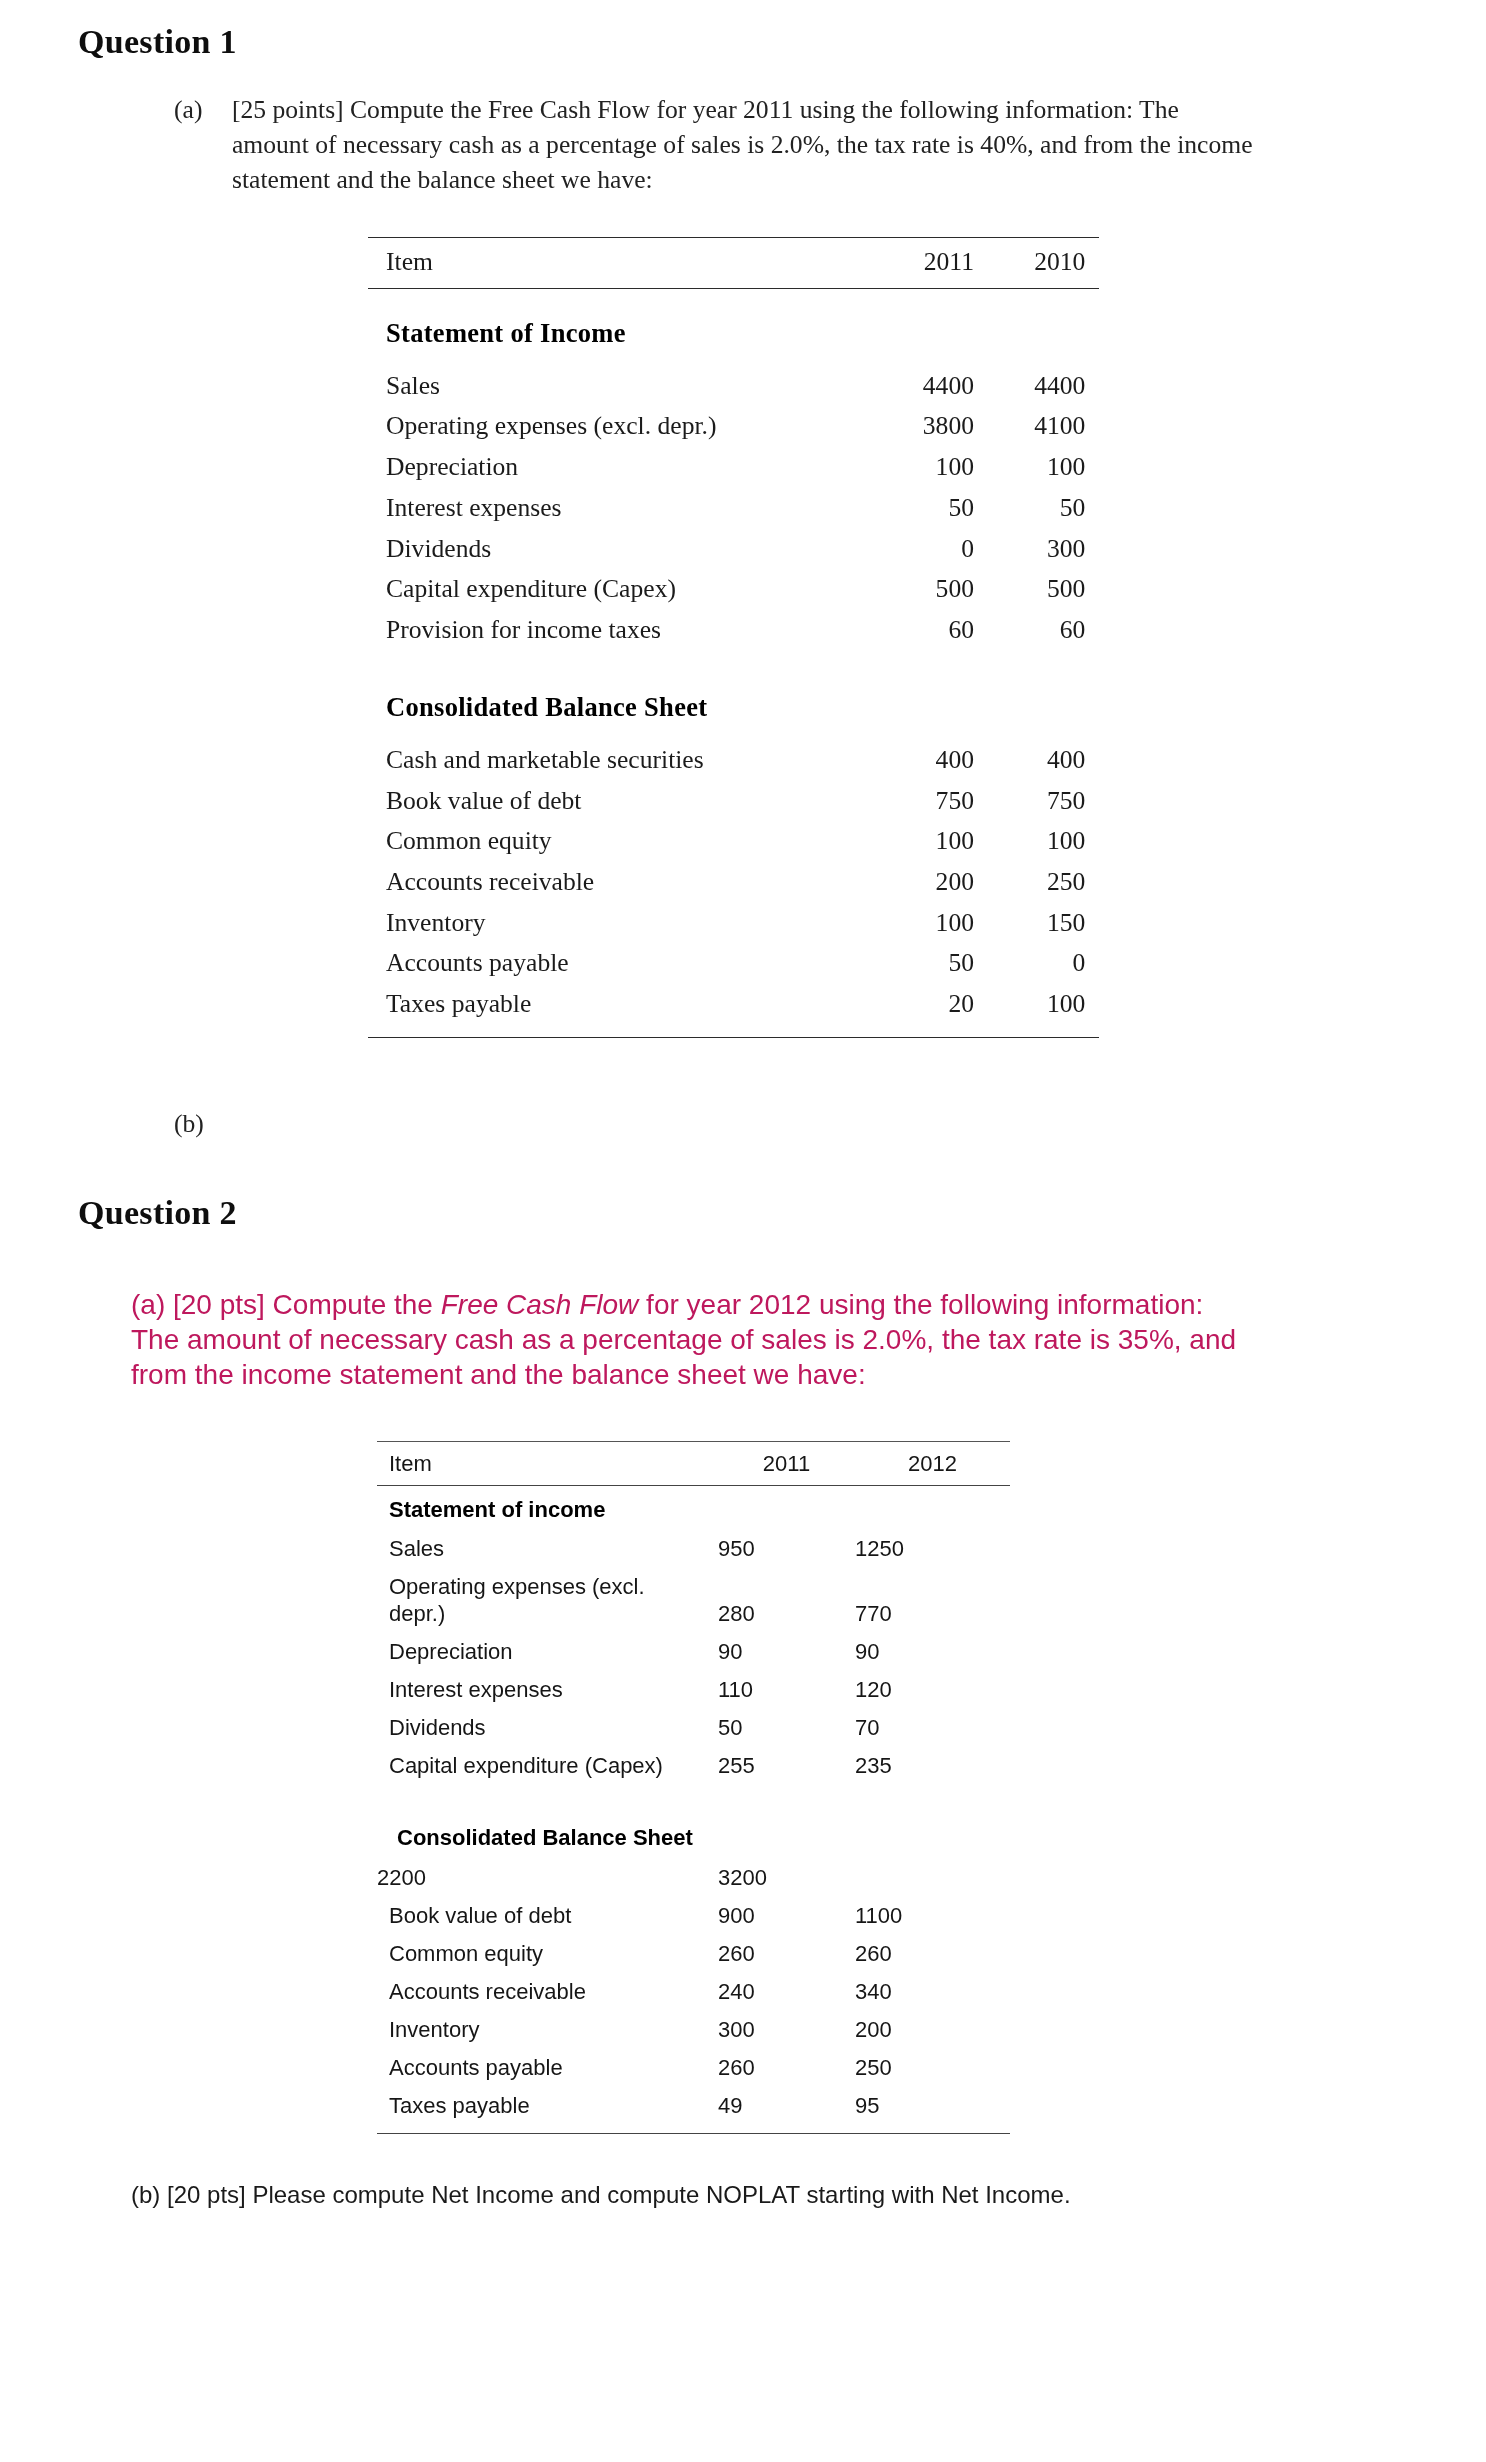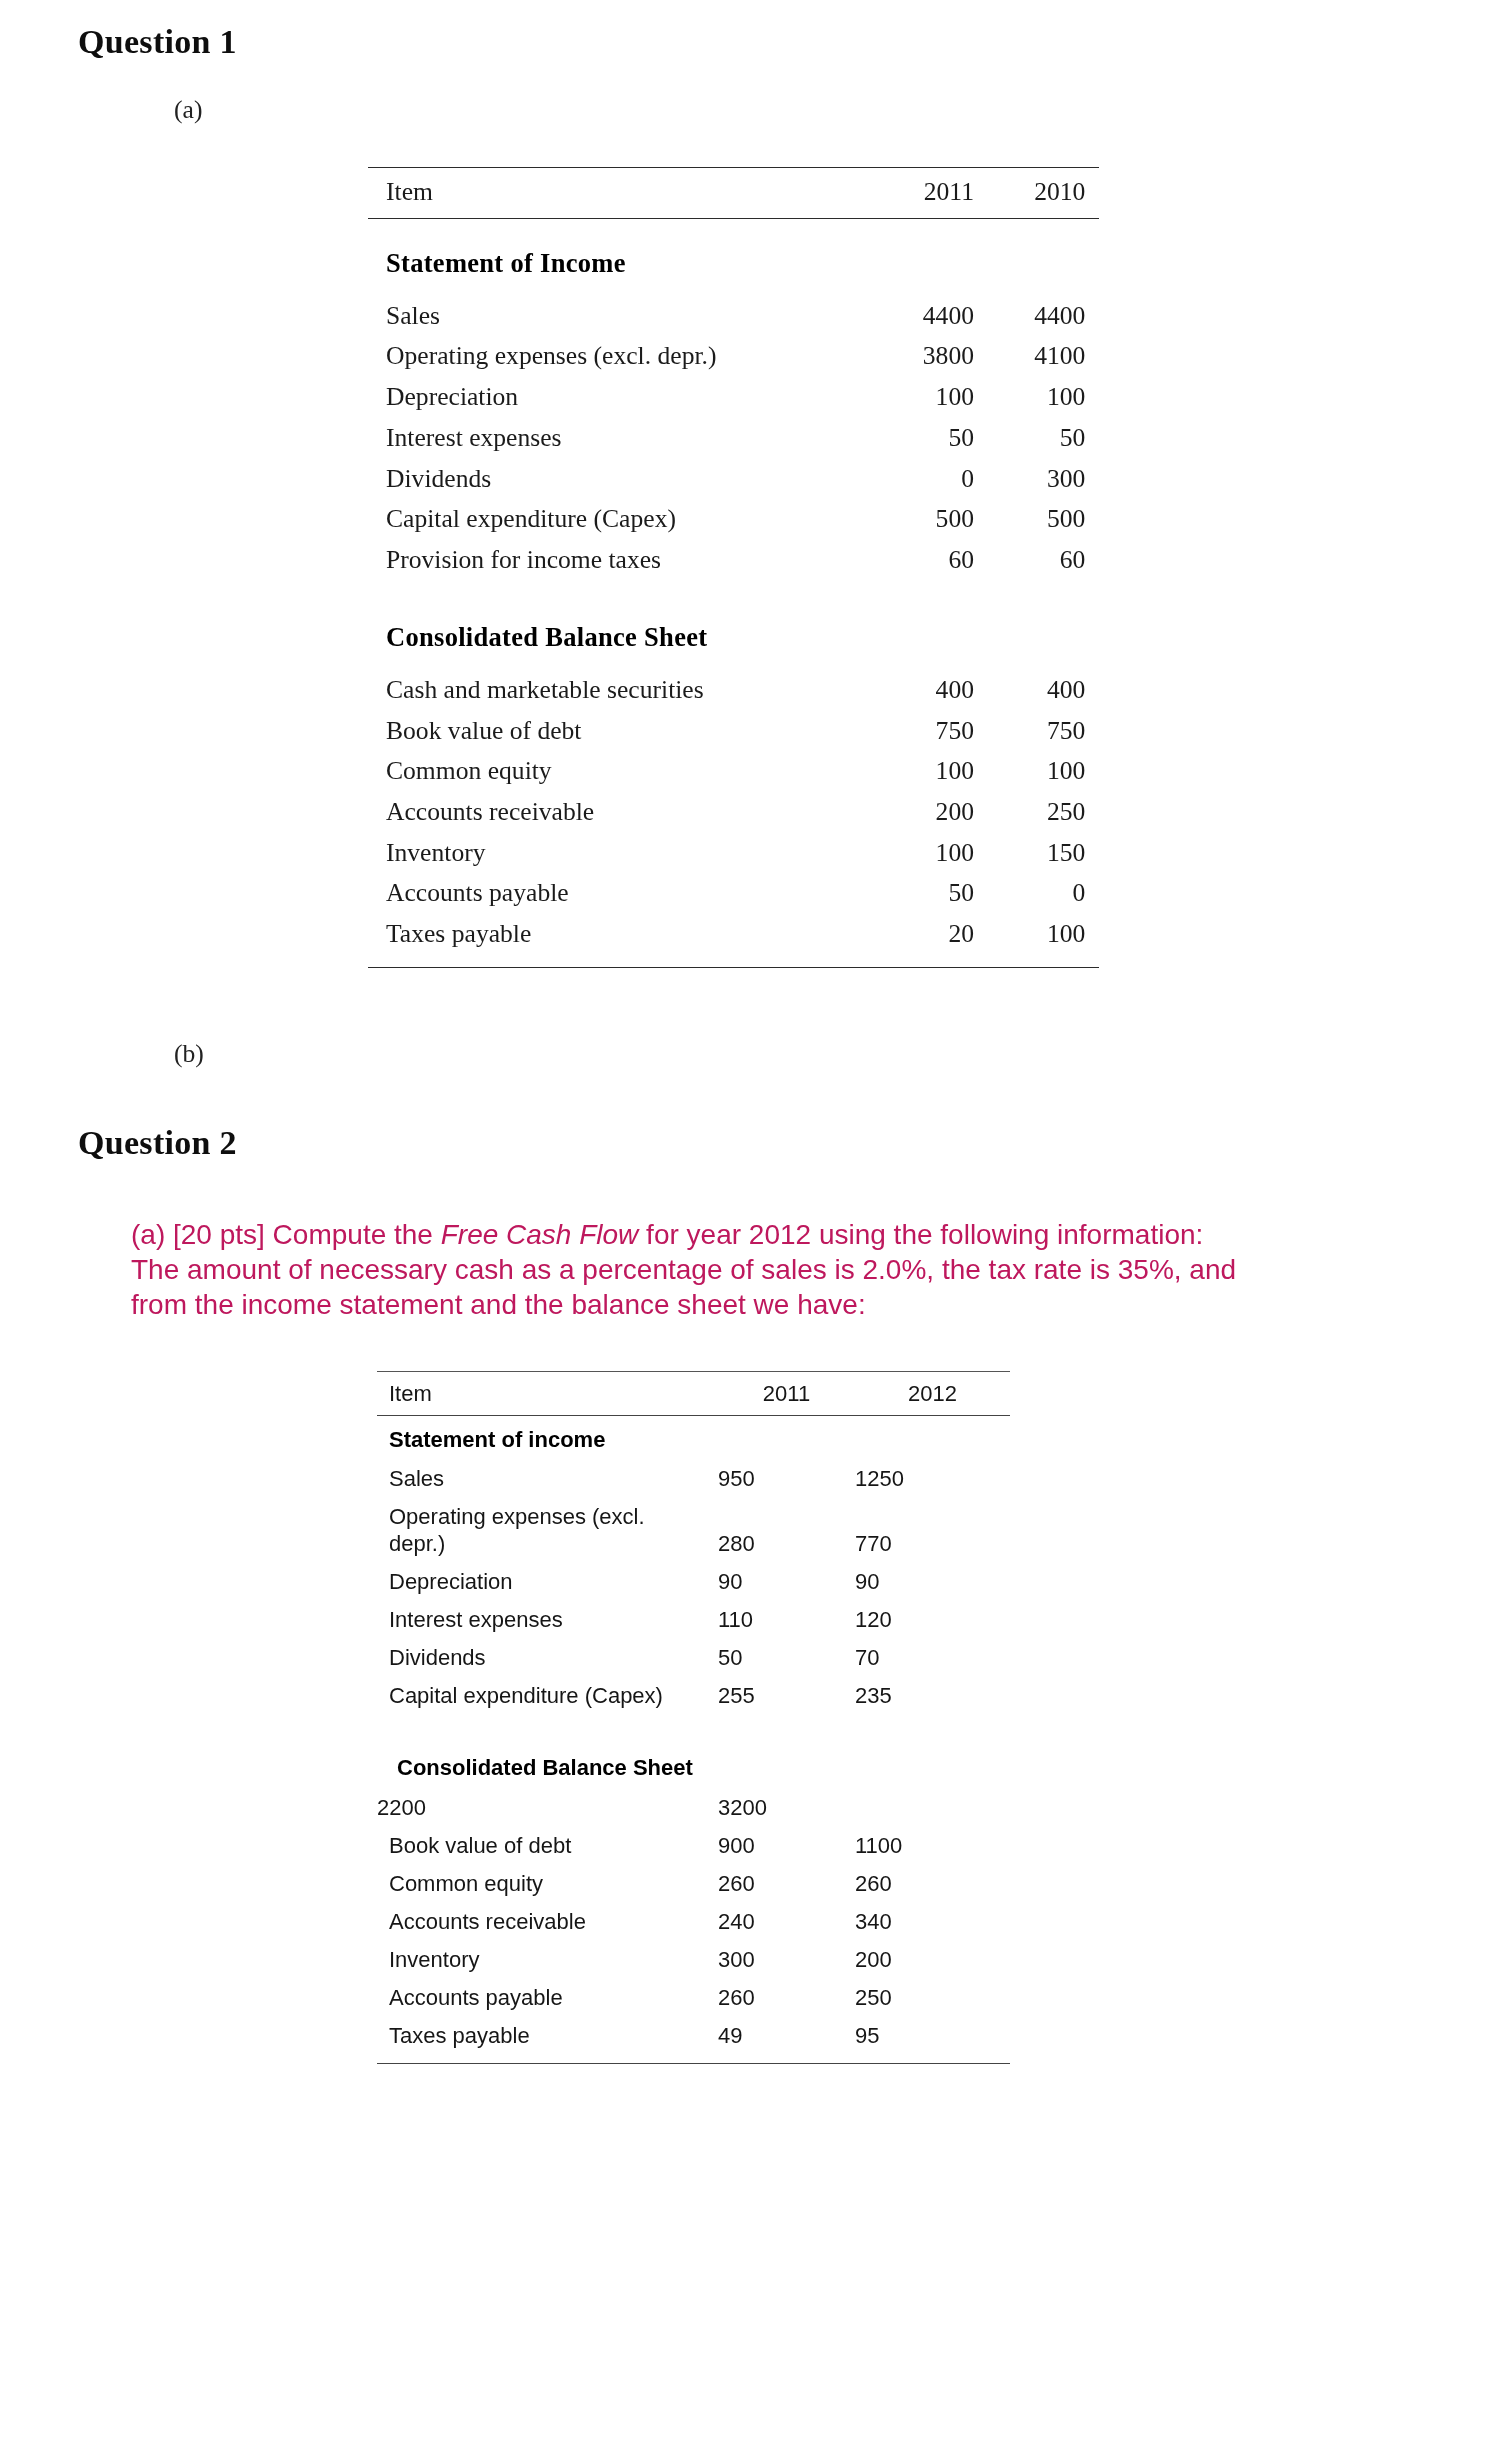--- a/index.html
+++ b/index.html
@@ -132,20 +132,21 @@
 </style>
 </head>
 <body>
 
 <div class="page">
 
   <h1 class="q-heading">Question 1</h1>
 
   <div class="q1-para">
     <span class="marker">(a)</span>
+    <div class="ptext">[25 points] Compute the Free Cash Flow for year 2011 using the following information: The amount of necessary cash as a percentage of sales is 2.0%, the tax rate is 40%, and from the income statement and the balance sheet we have:</div>
   </div>
 
   <div class="t1">
     <div class="hdr-row">
       <span class="lbl">Item</span>
       <span class="num c1">2011</span>
       <span class="num c2">2010</span>
     </div>
 
     <div class="section-title">Statement of Income</div>
@@ -307,15 +308,16 @@
       <span class="num c1">260</span>
       <span class="num c2">250</span>
     </div>
     <div class="row">
       <span class="lbl">Taxes payable</span>
       <span class="num c1">49</span>
       <span class="num c2">95</span>
     </div>
   </div>
 
+  <div class="q2-partb sans">(b) [20 pts] Please compute Net Income and compute NOPLAT starting with Net Income.</div>
 
 </div>
 
 
 </body></html>

